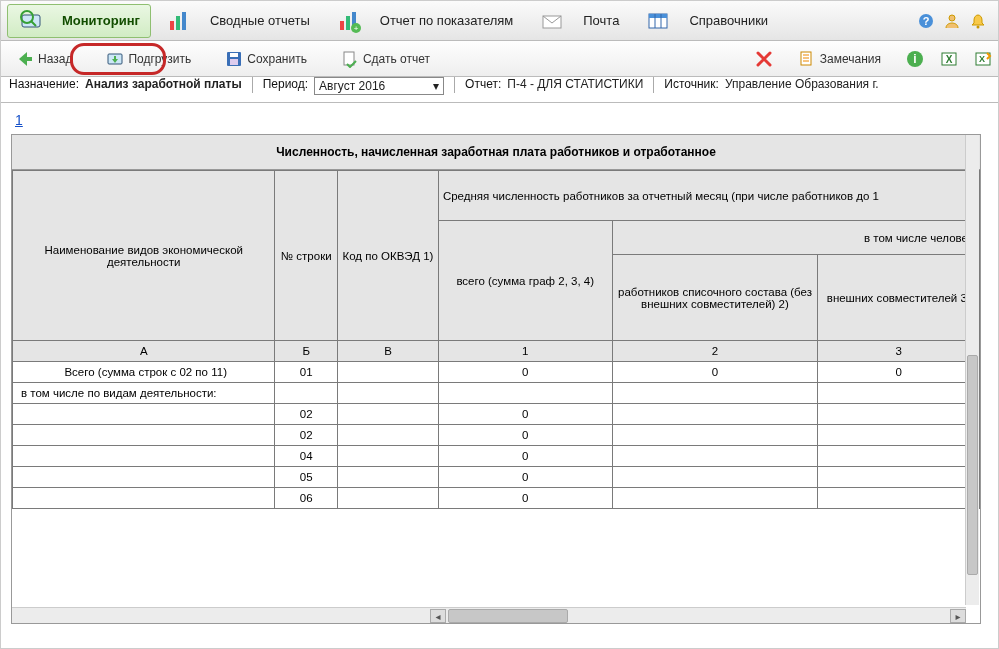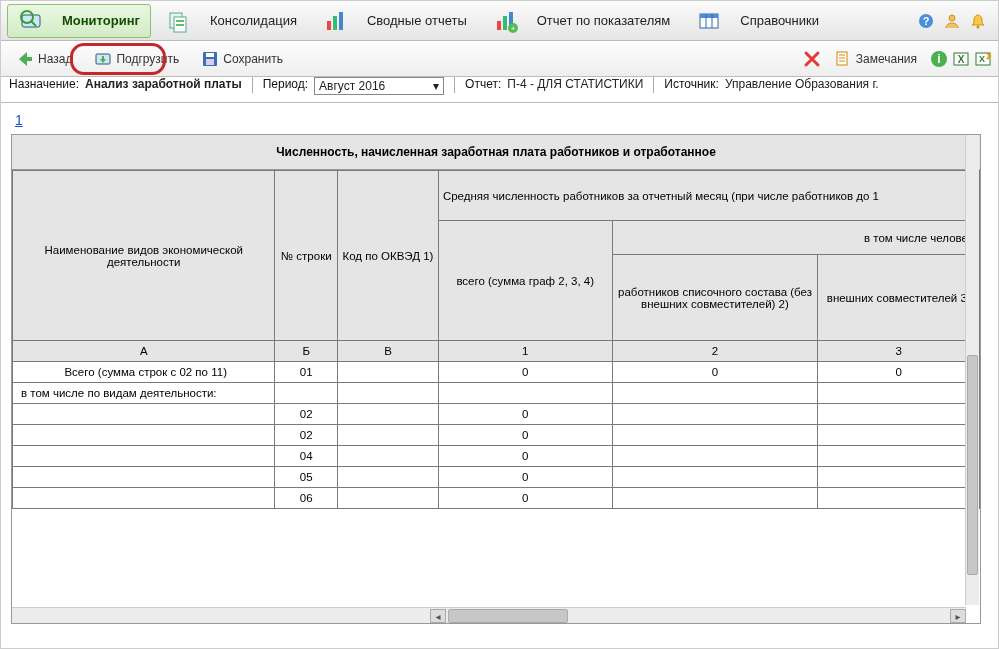--- a/index.html
+++ b/index.html
@@ -56,21 +56,21 @@
   }
 
   
   .toolbar {
     display: flex;
     align-items: center;
     height: 36px;
     background: linear-gradient(#fefefe, #eee);
     border-bottom: 1px solid #bbb;
     padding: 0 6px;
-    gap: 4px;
+    gap: 16px;
   }
   .tool-btn {
     display: flex;
     align-items: center;
     gap: 4px;
     padding: 3px 8px;
     border: 1px solid transparent;
     border-radius: 3px;
     cursor: pointer;
     color: #333;
@@ -203,31 +203,20 @@
           <rect x="3" y="6" width="18" height="12" rx="2" fill="#cde7f7" stroke="#357" stroke-width="1"></rect>
           <circle cx="8" cy="8" r="6" fill="none" stroke="#35a035" stroke-width="2"></circle>
           <line x1="12" y1="12" x2="17" y2="17" stroke="#35a035" stroke-width="2"></line>
         </svg>
     </span>
     <span>Мониторинг</span>
   </div>
   <div class="main-nav-item">
     <span class="nav-icon">
       <svg width="24" height="24">
-          <rect x="3" y="4" width="12" height="15" fill="#e8f4fb" stroke="#5a8"></rect>
-          <rect x="7" y="8" width="12" height="15" fill="#fff" stroke="#5a8"></rect>
-          <rect x="9" y="11" width="8" height="2" fill="#6b6"></rect>
-          <rect x="9" y="15" width="8" height="2" fill="#6b6"></rect>
-        </svg>
-    </span>
-    <span>Консолидация</span>
-  </div>
-  <div class="main-nav-item">
-    <span class="nav-icon">
-      <svg width="24" height="24">
           <rect x="3" y="12" width="4" height="9" fill="#e44"></rect>
           <rect x="9" y="7" width="4" height="14" fill="#3b7"></rect>
           <rect x="15" y="3" width="4" height="18" fill="#48c"></rect>
         </svg>
     </span>
     <span>Сводные отчеты</span>
   </div>
   <div class="main-nav-item">
     <span class="nav-icon">
       <svg width="24" height="24">
@@ -236,20 +225,29 @@
           <rect x="15" y="3" width="4" height="18" fill="#48c"></rect>
           <circle cx="19" cy="19" r="5" fill="#5b5"></circle>
           <text x="19" y="22" text-anchor="middle" fill="#fff" font-size="8">+</text>
         </svg>
     </span>
     <span>Отчет по показателям</span>
   </div>
   <div class="main-nav-item">
     <span class="nav-icon">
       <svg width="24" height="24">
+          <rect x="3" y="7" width="18" height="12" fill="#fff" stroke="#999"></rect>
+          <polyline points="3,7 12,14 21,7" fill="none" stroke="#999"></polyline>
+        </svg>
+    </span>
+    <span>Почта</span>
+  </div>
+  <div class="main-nav-item">
+    <span class="nav-icon">
+      <svg width="24" height="24">
           <rect x="3" y="5" width="18" height="14" fill="#fff" stroke="#36a"></rect>
           <rect x="3" y="5" width="18" height="4" fill="#4a90d9"></rect>
           <line x1="9" y1="5" x2="9" y2="19" stroke="#36a"></line>
           <line x1="15" y1="5" x2="15" y2="19" stroke="#36a"></line>
         </svg>
     </span>
     <span>Справочники</span>
   </div>
   <div class="spacer"></div>
   <div class="right-icons">
@@ -295,20 +293,29 @@
   </div>
   <div class="tool-btn">
     <span class="tool-icon">
       <svg width="18" height="18">
           <rect x="2" y="2" width="14" height="14" rx="1" fill="#3a6fb7"></rect>
           <rect x="5" y="3" width="8" height="4" fill="#fff"></rect>
           <rect x="5" y="9" width="8" height="6" fill="#dce"></rect>
         </svg>
     </span>
     <span>Сохранить</span>
+  </div>
+  <div class="tool-btn">
+    <span class="tool-icon">
+      <svg width="18" height="18">
+          <rect x="3" y="2" width="10" height="13" fill="#fff" stroke="#888"></rect>
+          <path d="M6 14 l3 3 l6-6" fill="none" stroke="#4caf50" stroke-width="2"></path>
+        </svg>
+    </span>
+    <span>Сдать отчет</span>
   </div>
   <div class="spacer" style="flex:1"></div>
   <span class="tool-icon" style="cursor:pointer">
     <svg width="18" height="18">
         <path d="M3 3 L15 15 M15 3 L3 15" stroke="#e53935" stroke-width="3" stroke-linecap="round"></path>
       </svg>
   </span>
   <div class="tool-btn">
     <span class="tool-icon">
       <svg width="18" height="18">

